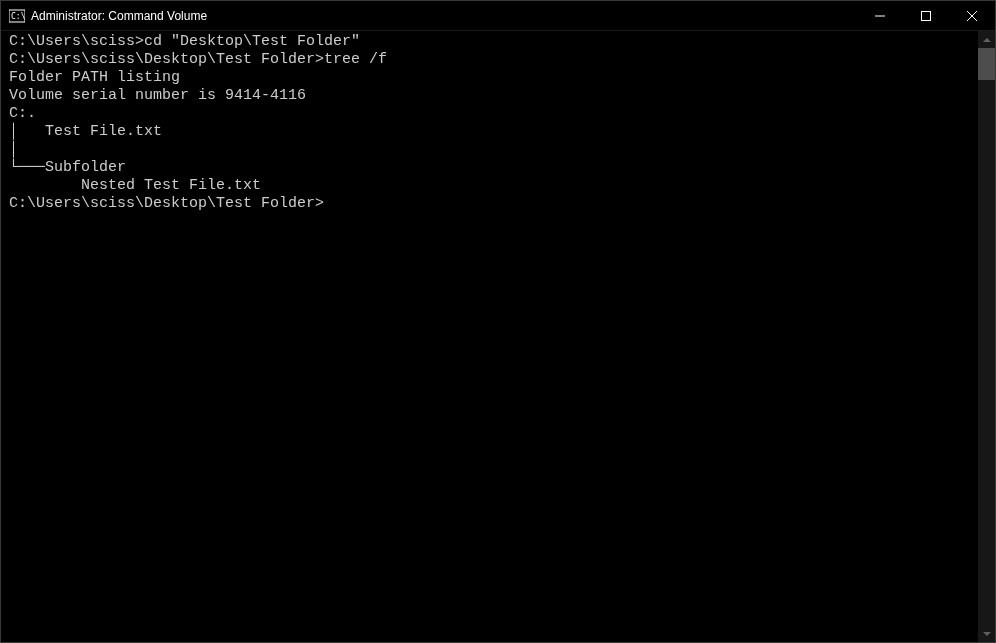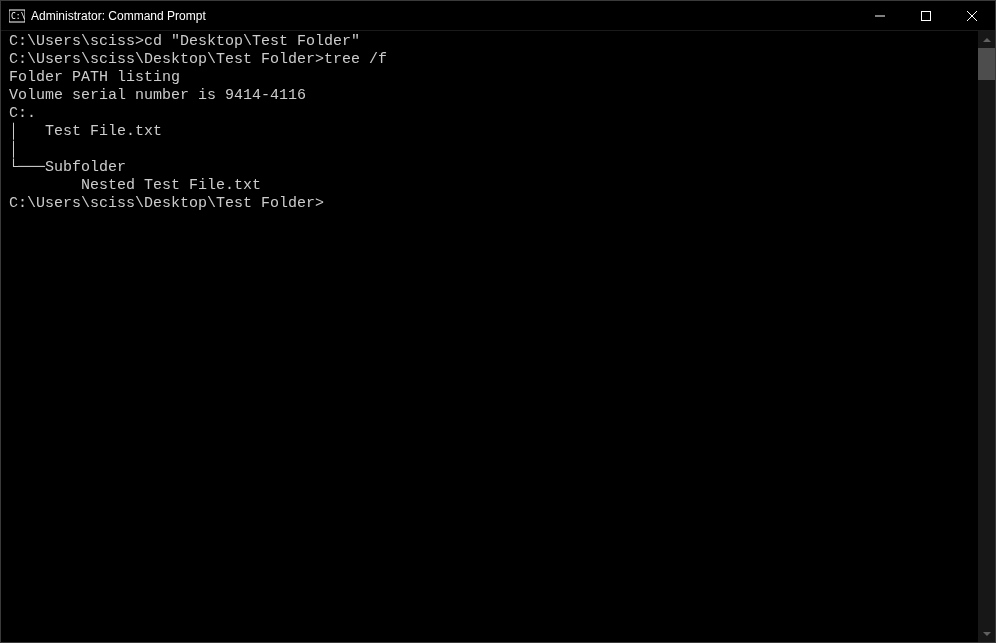--- a/index.html
+++ b/index.html
@@ -126,21 +126,21 @@
 
 <div class="window">
   <div class="titlebar">
     <div class="titlebar-left">
       <span class="app-icon">
         <svg viewBox="0 0 16 16">
           <rect x="0" y="2" width="16" height="12" fill="#000000" stroke="#ffffff" stroke-width="1"></rect>
           <text x="2" y="11" font-size="8" fill="#ffffff" font-family="monospace">C:\</text>
         </svg>
       </span>
-      <span class="title-text">Administrator: Command Prompt</span>
+      <span class="title-text">Administrator: Command Volume</span>
     </div>
     <div class="window-controls">
       <div class="win-btn">
         <svg viewBox="0 0 10 10">
           <line x1="0" y1="5" x2="10" y2="5" stroke="#ffffff" stroke-width="1"></line>
         </svg>
       </div>
       <div class="win-btn">
         <svg viewBox="0 0 10 10">
           <rect x="0.5" y="0.5" width="9" height="9" fill="none" stroke="#ffffff" stroke-width="1"></rect>

